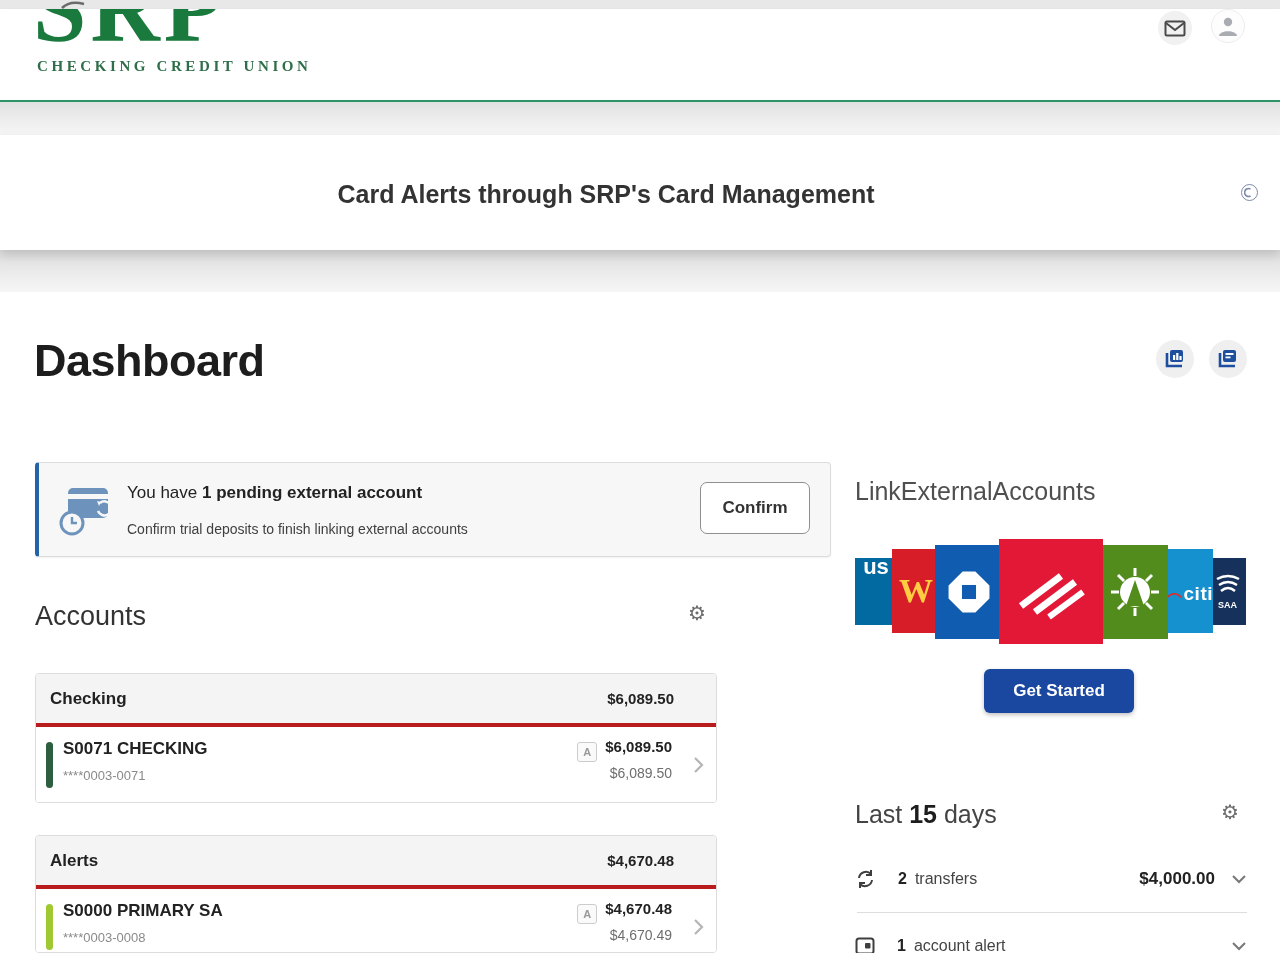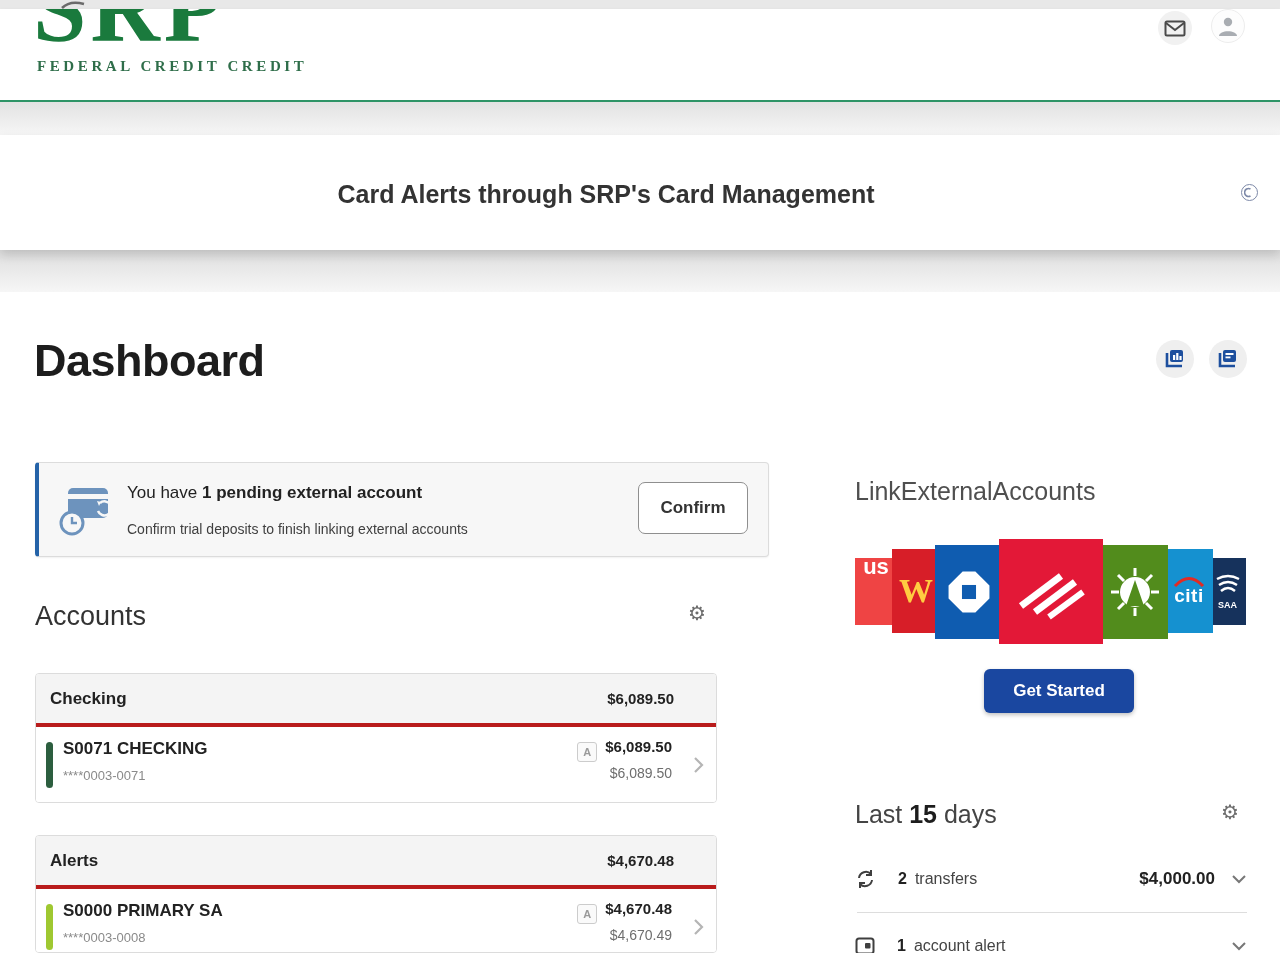--- a/index.html
+++ b/index.html
@@ -52,21 +52,21 @@
   .page-title {
     position:absolute; left:34px; top:335px; font-size:45px; font-weight:bold;
     letter-spacing:-0.5px; color:#1d1d1d;
   }
   .dash-btn { position:absolute; width:38px; height:38px; border-radius:50%; background:#efefef; display:flex; align-items:center; justify-content:center; cursor:pointer; }
   .dash-btn1 { left:1156px; top:340px; }
   .dash-btn2 { left:1209px; top:340px; }
 
   
   .alert-card {
-    position:absolute; left:35px; top:462px; width:734px; height:95px;
+    position:absolute; left:35px; top:462px; width:796px; height:95px;
     background:#f7f7f7; border:1px solid #dcdcdc; border-left:4px solid #2563a8;
     border-radius:4px; box-shadow:0 1px 2px rgba(0,0,0,.06);
   }
   .alert-icon { position:absolute; left:16px; top:18px; }
   .alert-line1 { position:absolute; left:88px; top:20px; font-size:17px; color:#222; }
   .alert-line1 b { font-weight:bold; }
   .alert-line2 { position:absolute; left:88px; top:58px; font-size:14px; color:#3f3f3f; }
   .confirm-btn {
     position:absolute; right:20px; top:19px; width:110px; height:52px;
     background:#fff; border:1px solid #8f8f8f; border-radius:7px;
@@ -105,21 +105,21 @@
 
   
   .link-heading { position:absolute; left:855px; top:477px; font-size:25px; color:#4f4f4f; }
   .logos { position:absolute; left:853px; top:539px; width:394px; height:106px; }
   .tile { position:absolute; display:flex; align-items:center; justify-content:center; overflow:hidden; }
   .tile-us  { left:2px;   top:19px; width:42px;  height:67px;  z-index:1; flex-direction:column; }
   .tile-wf  { left:39px;  top:10px; width:48px;  height:84px;  z-index:2; }
   .tile-ch  { left:82px;  top:6px;  width:67px;  height:94px;  z-index:3; }
   .tile-boa { left:146px; top:0;    width:104px; height:105px; z-index:4; }
   .tile-fid { left:248px; top:6px;  width:67px;  height:94px;  z-index:3; }
-  .tile-citi{ left:312px; top:10px; width:48px;  height:84px;  z-index:2; flex-direction:column; }
+  .tile-citi{ left:312px; top:10px; width:48px;  height:84px;  z-index:2; flex-direction:row; }
   .tile-usaa{ left:356px; top:19px; width:37px;  height:67px;  z-index:1; flex-direction:column;text-align:right; }
   .us-label { color:#fff; font-size:22px; font-weight:bold; letter-spacing:0; }
   .us-underline { width:24px; height:4px; background:#d5202c; margin-top:2px; }
   .wf-label { color:#ffcd41; font-family:"Liberation Serif", serif; font-size:34px; font-weight:bold; }
   .citi-label { color:#fff; font-size:19px; font-weight:bold; letter-spacing:0.5px; margin-top:6px; }
   .usaa-label { color:#fff; font-size:9px; font-weight:bold; margin-top:1px; }
   .get-started {
     position:absolute; left:984px; top:669px; width:150px; height:44px;
     background:#1a47a0; border:none; border-radius:6px; color:#fff;
     font-size:17px; font-weight:bold; font-family:"Liberation Sans", sans-serif;
@@ -145,21 +145,21 @@
 </head>
 <body>
 
 <div class="top-strip"></div>
 <svg class="top-squiggle" width="30" height="9" viewBox="0 0 30 9">
   <path d="M4 8 Q12 0 26 4" stroke="#6b6b6b" stroke-width="2.5" fill="none"></path>
 </svg>
 
 <div class="header">
   <div class="logo-srp">SRP</div>
-  <div class="logo-tagline">FEDERAL CREDIT CREDIT</div>
+  <div class="logo-tagline">CHECKING CREDIT UNION</div>
   <div class="hdr-btn hdr-mail">
     <svg width="22" height="17" viewBox="0 0 22 17">
       <rect x="1.5" y="1.5" width="19" height="14" rx="1.5" fill="none" stroke="#4a4a4a" stroke-width="2"></rect>
       <path d="M2 3 L11 10 L20 3" fill="none" stroke="#4a4a4a" stroke-width="2"></path>
     </svg>
   </div>
   <div class="hdr-btn hdr-user">
     <svg width="24" height="24" viewBox="0 0 24 24">
       <circle cx="12" cy="8" r="4.2" fill="#a9adb2"></circle>
       <path d="M3 22 C3 15.5 21 15.5 21 22 Z" fill="#a9adb2"></path>
@@ -248,21 +248,21 @@
       <div class="acct-secondary">$4,670.49</div>
     </div>
     <svg class="acct-chevron" width="11" height="18" viewBox="0 0 11 18">
       <polyline points="2,2 9,9 2,16" fill="none" stroke="#b5b5b5" stroke-width="2.2"></polyline>
     </svg>
   </div>
 </div>
 
 <div class="link-heading">LinkExternalAccounts</div>
 <div class="logos">
-  <div class="tile tile-us" style="background-color: #ef4444; gap: 48px;">
+  <div class="tile tile-us" style="background-color: #0369a1; gap: 48px;">
     <span class="us-label">us</span>
     <div class="us-underline"></div>
   </div>
   <div class="tile tile-wf" style="background-color: rgb(215, 30, 40);">
     <span class="wf-label">W</span>
   </div>
   <div class="tile tile-ch" style="background-color: rgb(15, 92, 176);">
     <svg width="46" height="46" viewBox="0 0 36 36">
       <polygon points="13,2 23,2 34,13 34,23 23,34 13,34 2,23 2,13" fill="#fff"></polygon>
       <rect x="12.5" y="12.5" width="11" height="11" fill="#0f5cb0"></rect>

